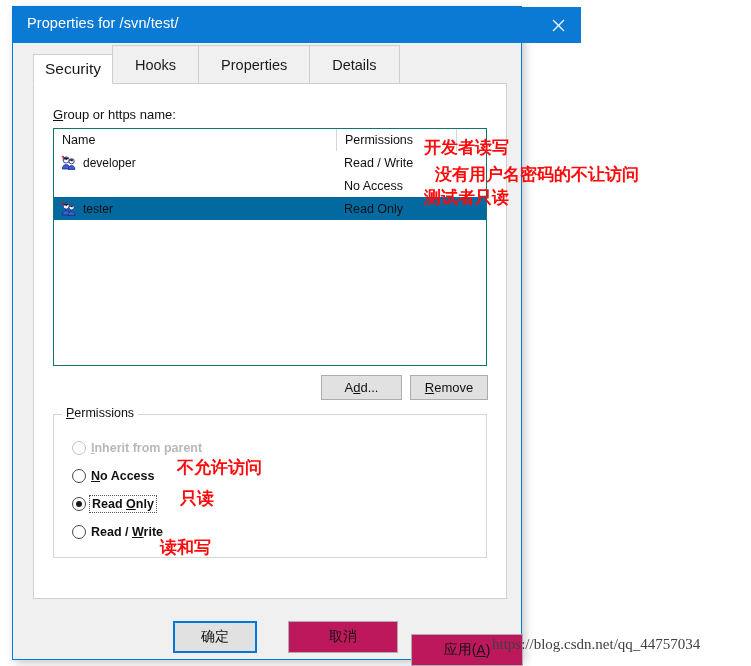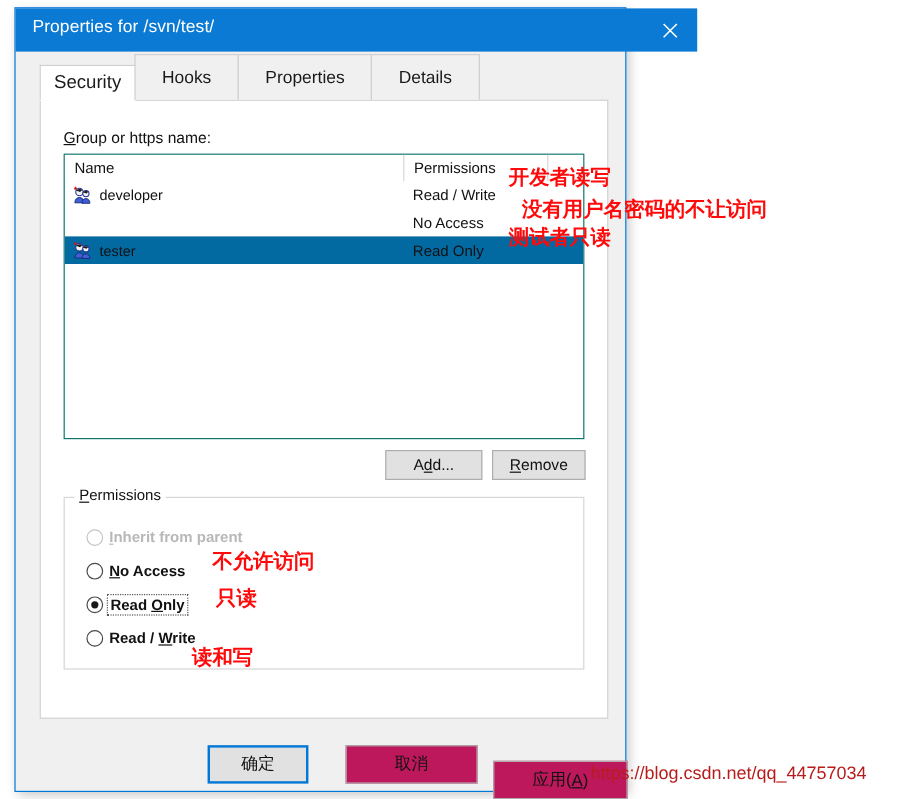--- a/index.html
+++ b/index.html
@@ -320,23 +320,23 @@
   .an-deny    { left: 177px; top: 456px; font-size: 17px; }
   .an-ro      { left: 180px; top: 487px; font-size: 17px; }
   .an-rw      { left: 160px; top: 536px; font-size: 17px; }
 
   
   .watermark {
     position: absolute;
     left: 492px;
     top: 636px;
     font-size: 15px;
-    color: #b91c1c;
-    white-space: nowrap;
-    font-family: Liberation Sans, sans-serif;
+    color: #404040;
+    white-space: nowrap;
+    font-family: Liberation Serif, serif;
     pointer-events: none;
   }
 </style>
 </head>
 <body>
 
 <div id="root">
 
   <div class="dialog">
 

